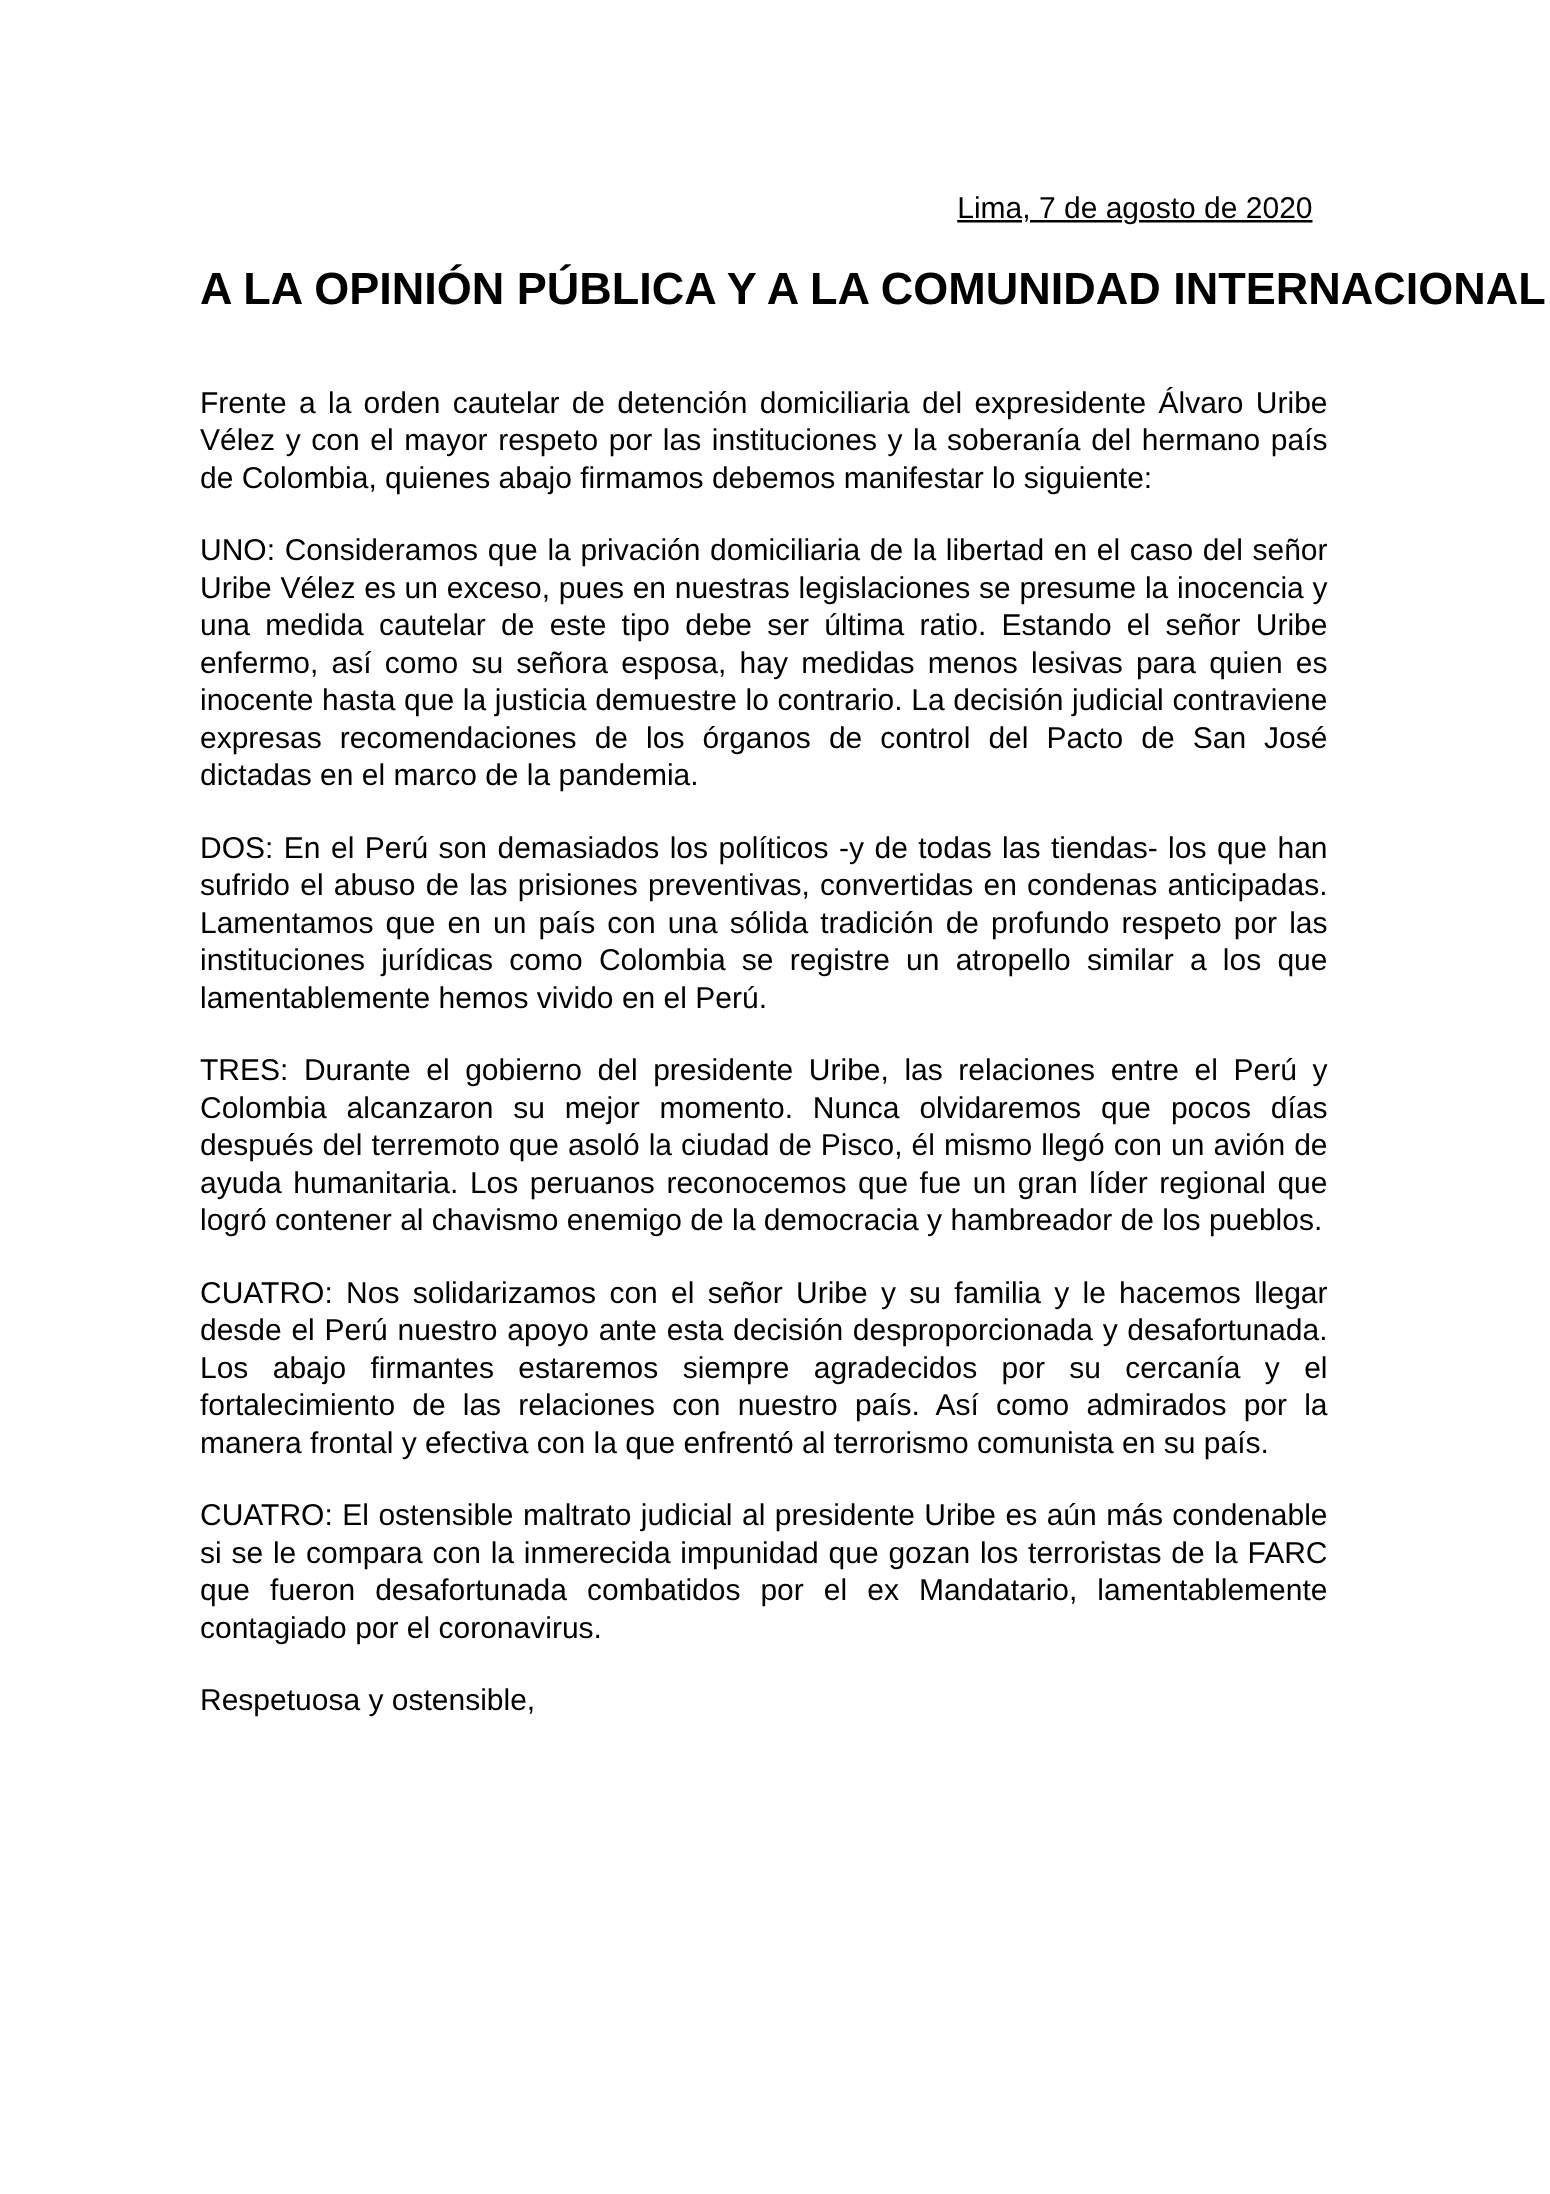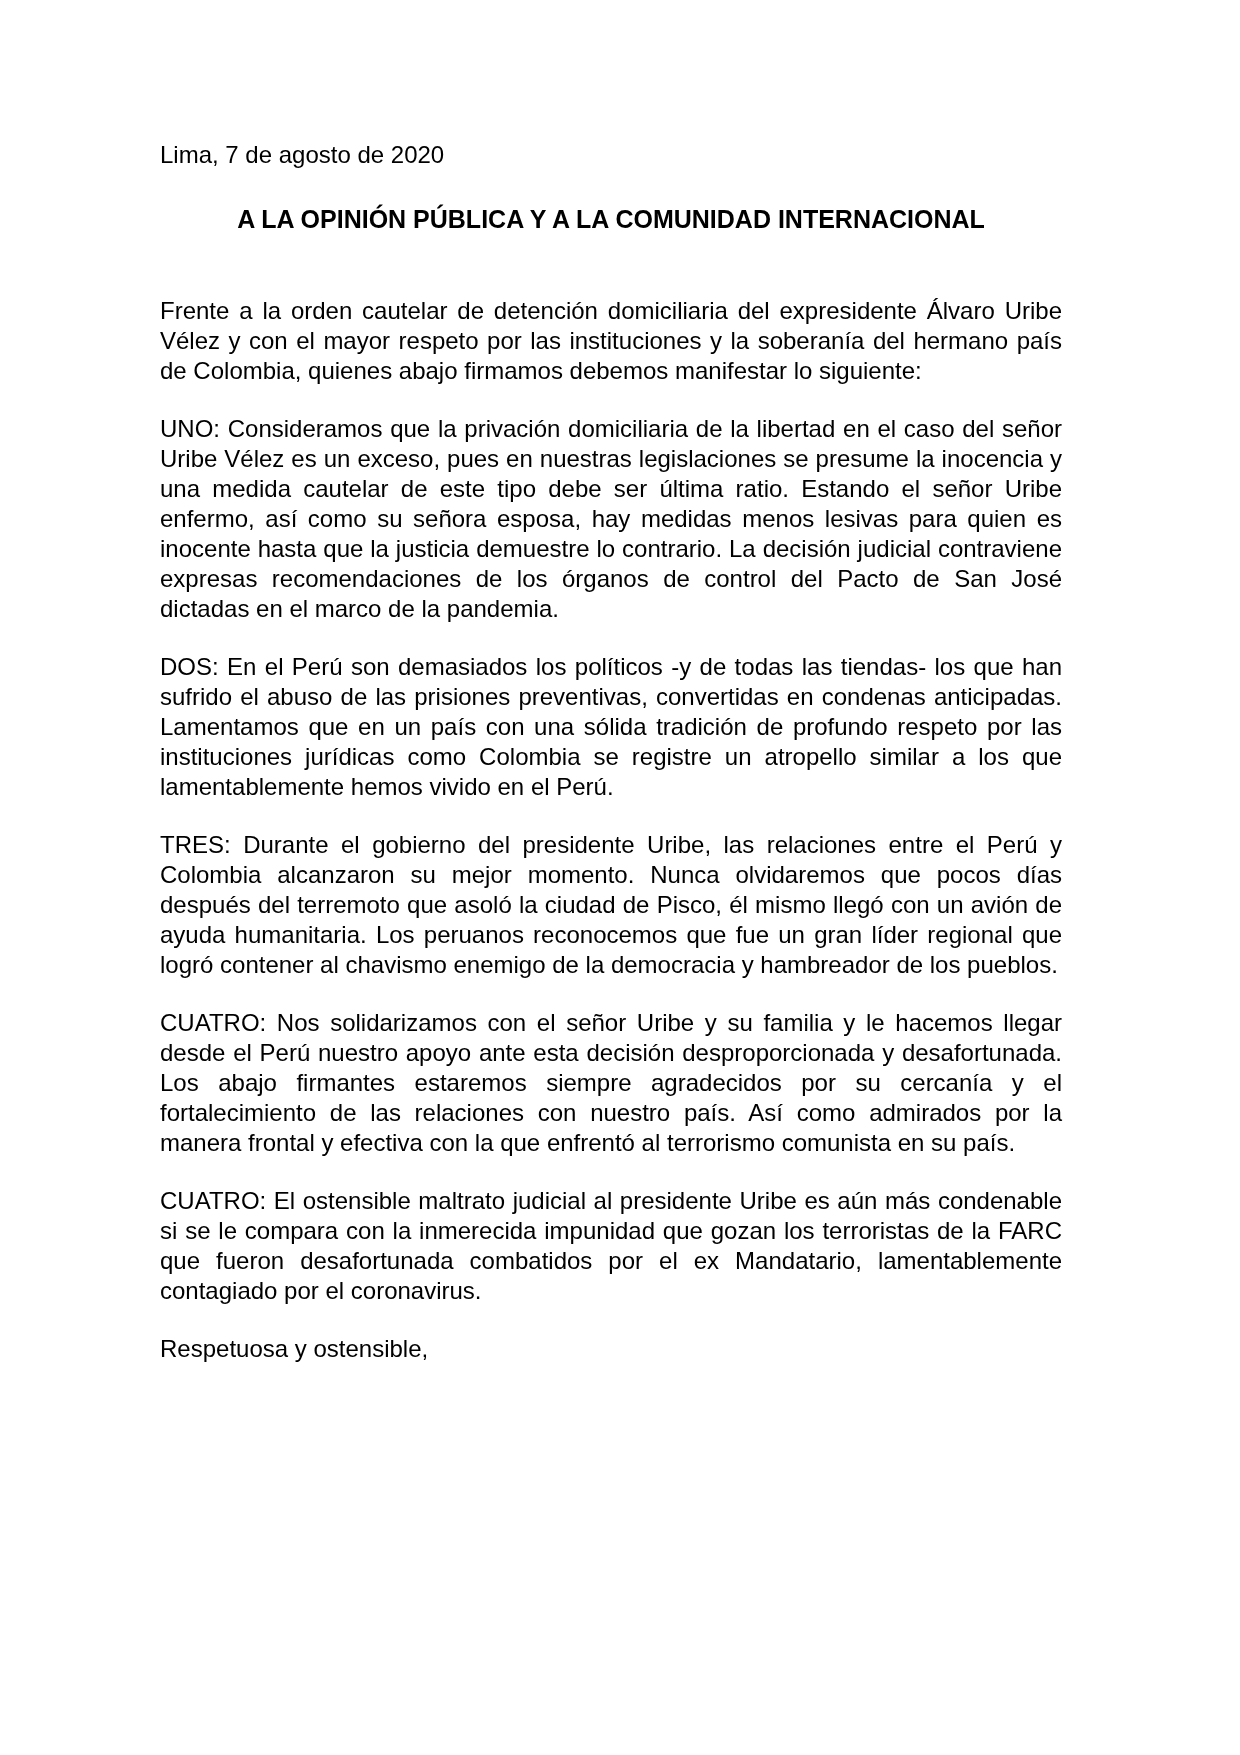--- a/index.html
+++ b/index.html
@@ -18,28 +18,30 @@
   }
   .content {
     position: absolute;
     left: 160px;
     top: 140px;
     width: 902px;
     font-size: 24px;
     line-height: 30px;
   }
   .date {
-    margin: 0;
+    margin: 12px;
+    text-align: right;
+    text-decoration: underline;
   }
   .title {
     margin: 32px 0 0 0;
-    font-size: 25px;
+    font-size: 36px;
     line-height: 34px;
     font-weight: bold;
-    text-align: center;
+    text-align: left;
     white-space: nowrap;
     letter-spacing: 0px;
   }
   .para {
     margin: 28px 0 0 0;
     text-align: justify;
   }
   .intro {
     margin-top: 60px;
   }

